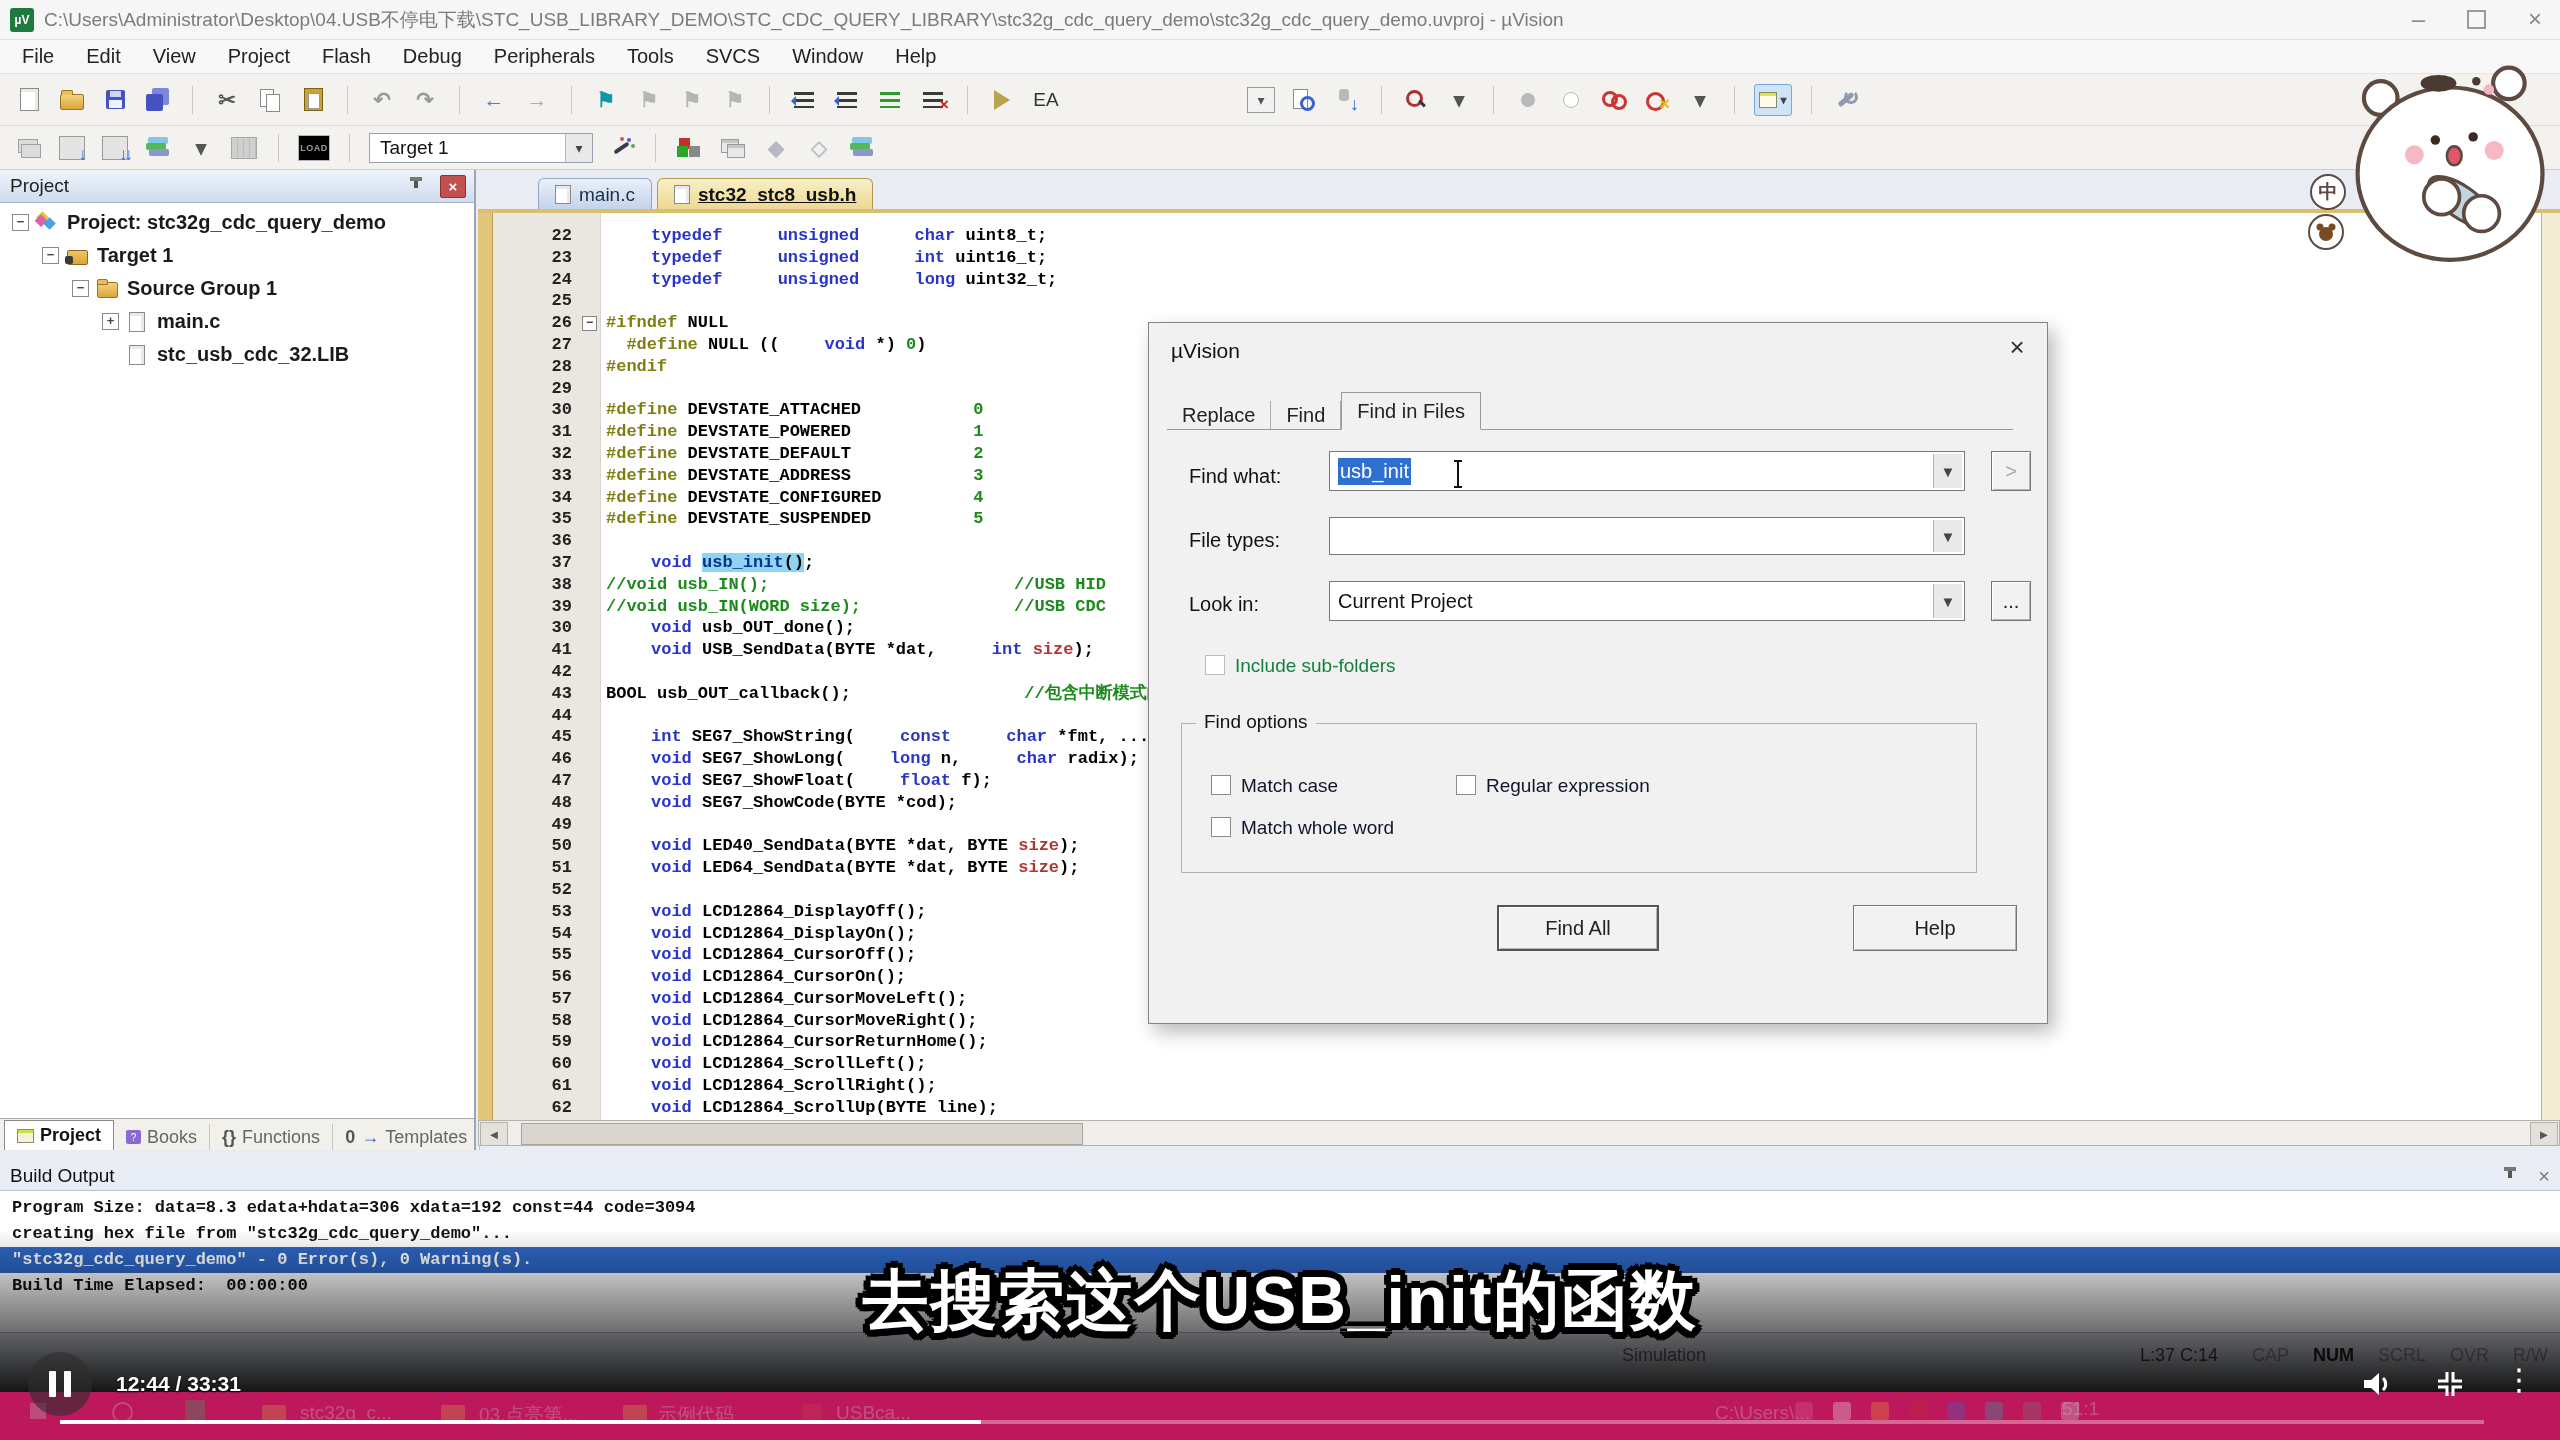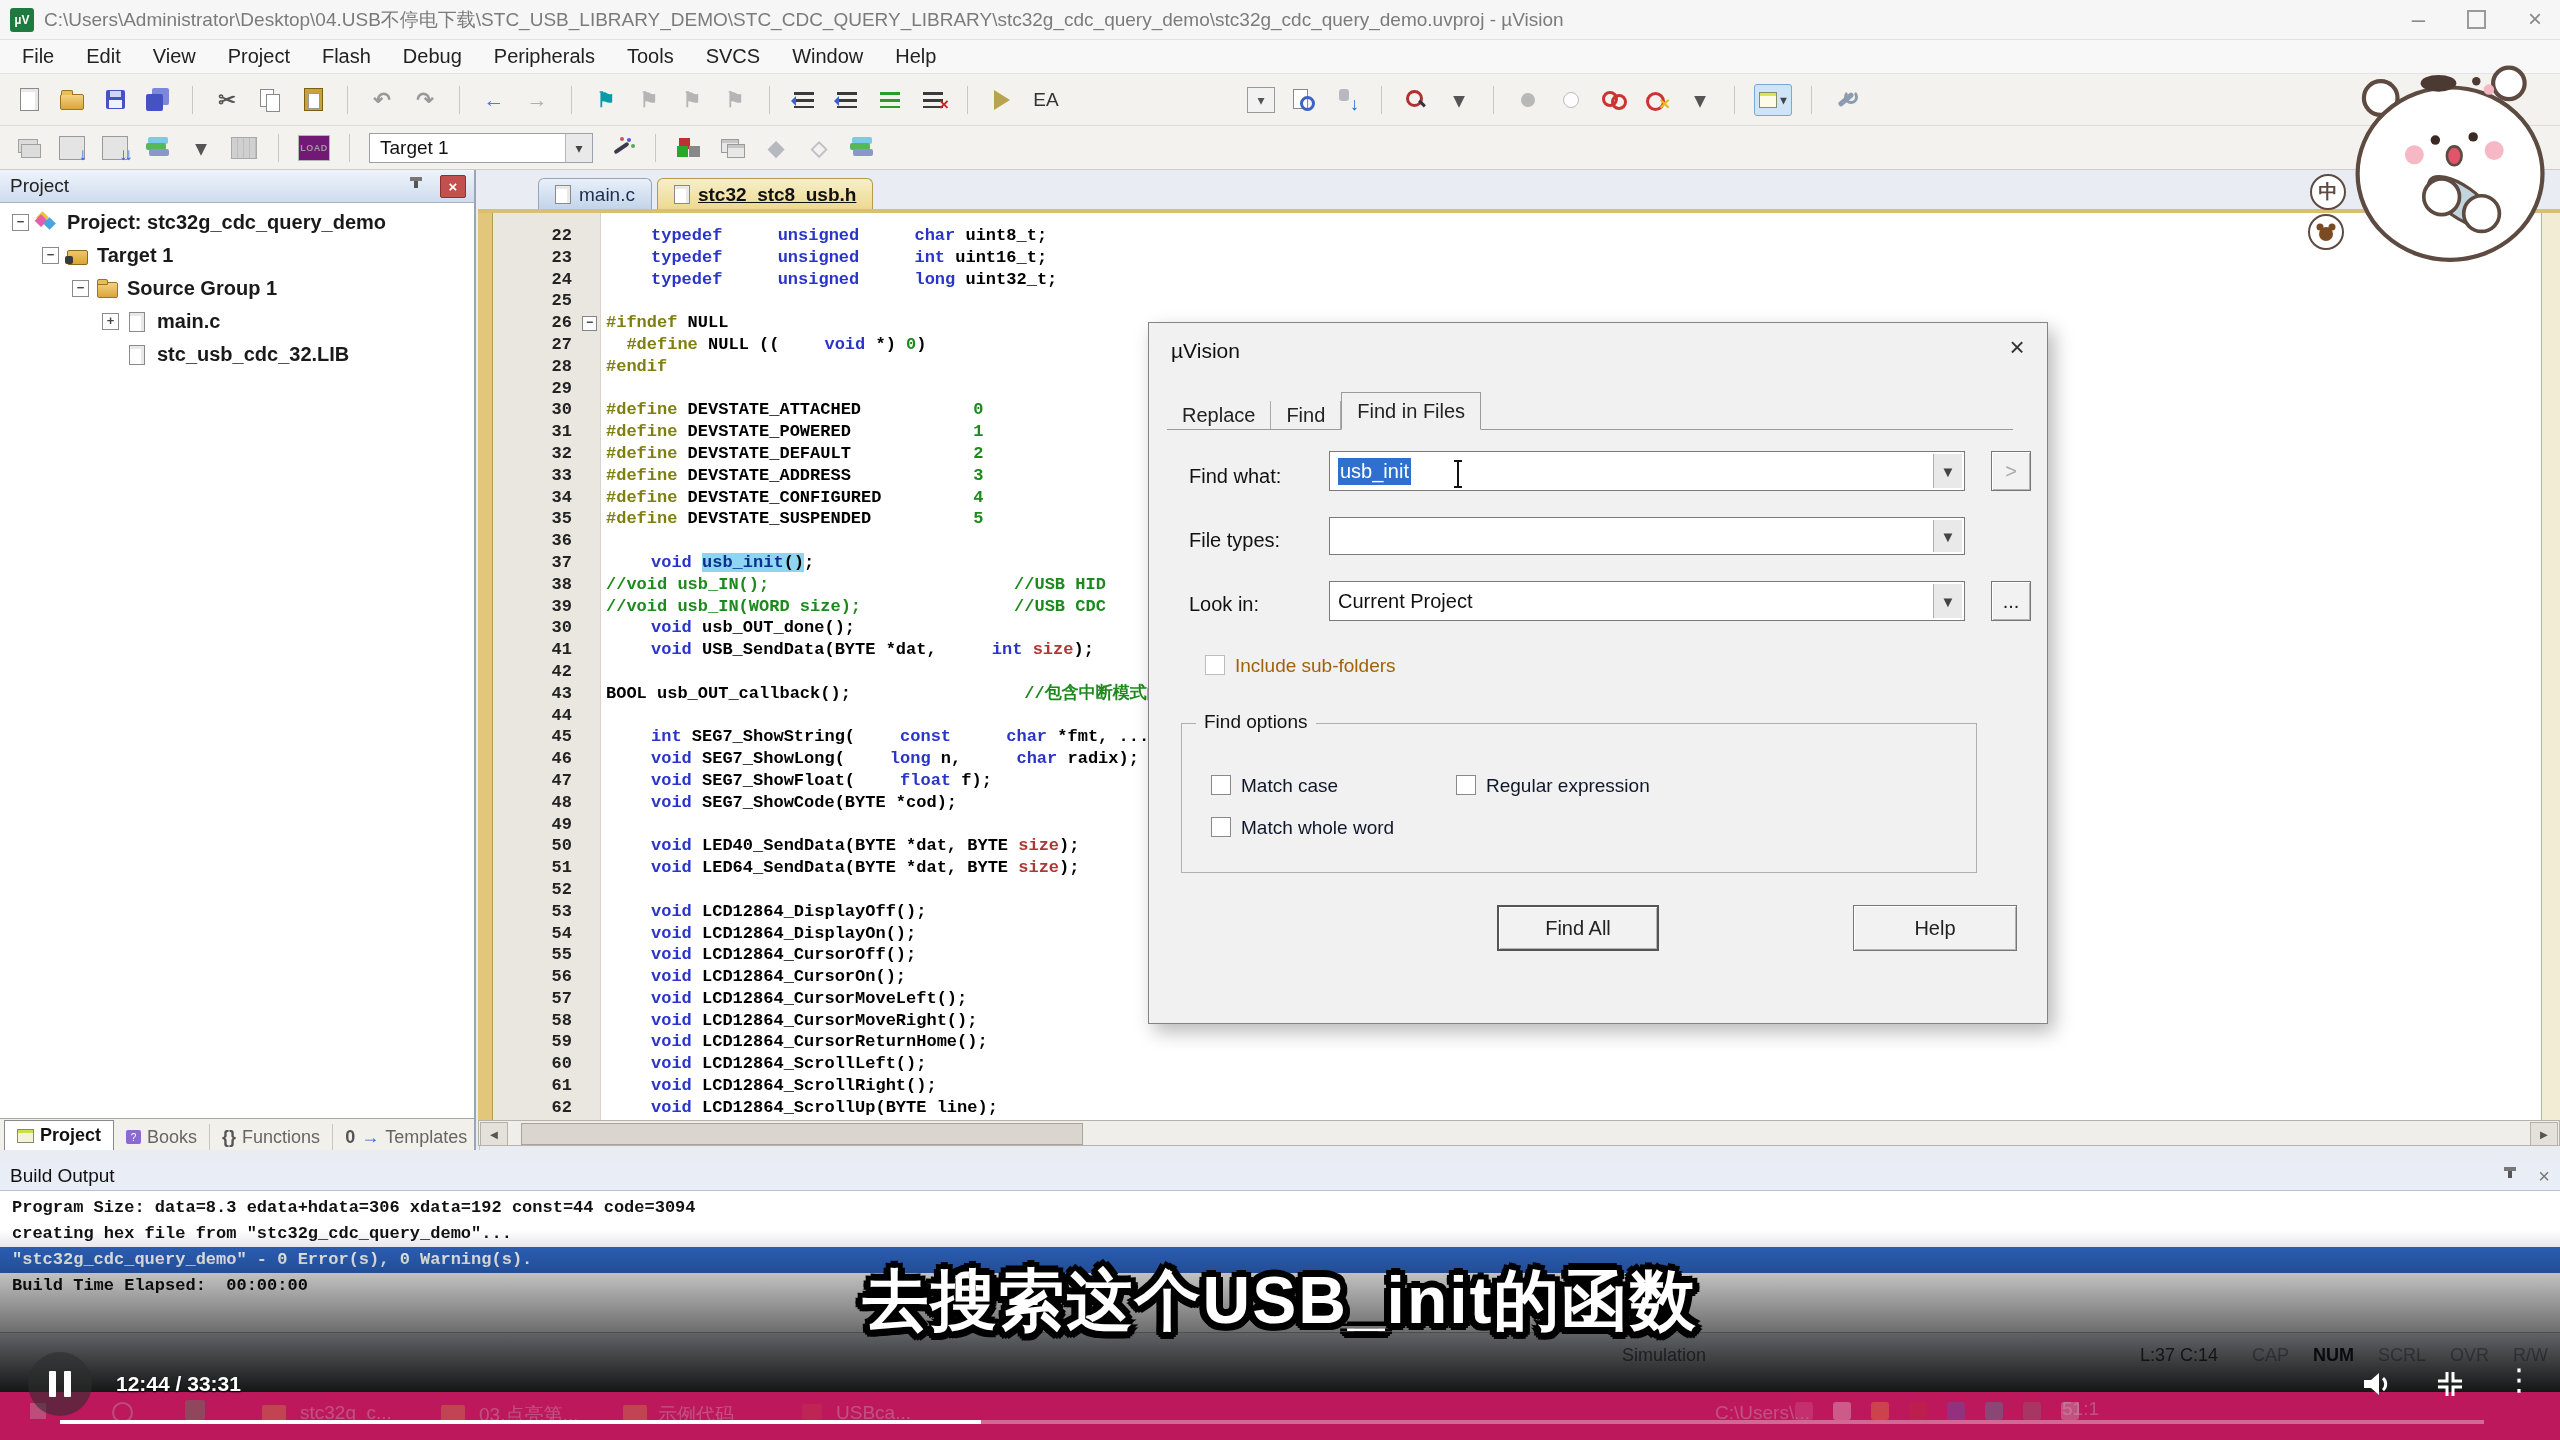--- a/index.html
+++ b/index.html
@@ -83,21 +83,21 @@
   .ic-build{width:24px;height:22px;background:#e4e4e4;border:1px solid #9a9a9a;position:relative;}
   .ic-build::after{position:absolute;right:-3px;bottom:-6px;color:#2a62d8;font-weight:bold;font-size:17px;}
   .ic-build.one::after{content:'↓';}
   .ic-build.two::after{content:'↓↓';letter-spacing:-3px;}
   .ic-layers{width:24px;height:22px;position:relative;}
   .ic-layers i{position:absolute;width:20px;height:7px;border-radius:2px;}
   .ic-layers i:nth-child(1){left:2px;top:0;background:#7ec8e8;}
   .ic-layers i:nth-child(2){left:0;top:6px;background:#58b858;}
   .ic-layers i:nth-child(3){left:3px;top:12px;background:#8898c8;}
   .ic-gridgrey{width:24px;height:20px;background:repeating-linear-gradient(90deg,#d0d0d0 0 5px,#bdbdbd 5px 6px);border:1px solid #a8a8a8;}
-  .ic-load{width:30px;height:24px;border:1px solid #b5b5b5;background:#701a75;color:#9a9a9a;font-size:9px;font-weight:bold;
+  .ic-load{width:30px;height:24px;border:1px solid #b5b5b5;background:#000000;color:#9a9a9a;font-size:9px;font-weight:bold;
            display:flex;align-items:center;justify-content:center;letter-spacing:.5px;}
   .ic-wand{width:24px;height:24px;position:relative;}
   .ic-wand::before{content:'';position:absolute;left:4px;top:10px;width:17px;height:4px;background:#3a3a4a;transform:rotate(-35deg);border-radius:2px;}
   .ic-wand::after{content:'';position:absolute;right:2px;top:2px;width:4px;height:4px;border-radius:50%;background:#55c;
            box-shadow:-7px -1px 0 #c55,4px 6px 0 #5a5;}
   .ic-cubes{width:26px;height:20px;position:relative;}
   .ic-cubes i{position:absolute;width:11px;height:11px;}
   .ic-cubes i:first-child{left:2px;top:0;background:#c03030;}
   .ic-cubes i:last-child{left:0px;top:8px;background:#28a828;box-shadow:12px 0 0 #888;}
   .ic-winlayout{width:24px;height:18px;position:relative;}
@@ -204,21 +204,21 @@
           align-items:center;font-size:20px;padding-left:8px;color:#111;}
   .dinput .dda{position:absolute;right:2px;top:2px;bottom:2px;width:28px;background:#e9e9e9;border-left:1px solid #b0b0b0;
           display:flex;align-items:center;justify-content:center;color:#444;font-size:15px;}
   .selval{background:#2f6fd0;color:#fff;padding:2px 2px;}
   .dbtn{position:absolute;background:#f2f2f2;border:1px solid #777;box-shadow:inset 1px 1px 0 #fff,inset -1px -1px 0 #b5b5b5;
         display:flex;align-items:center;justify-content:center;font-size:20px;color:#222;box-sizing:border-box;}
   .dbtn.dim{color:#aaa;}
   .chk{position:absolute;width:20px;height:20px;background:#fff;border:1px solid #8a8a8a;box-sizing:border-box;}
   .chk.dis{border-color:#bdbdbd;}
   .clabel{position:absolute;font-size:19px;color:#0f172a;}
-  .clabel.dis{color:#a16207;text-align:right;}
+  .clabel.dis{color:#15803d;text-align:right;}
   .grpbox{position:absolute;left:32px;top:400px;width:794px;height:148px;border:1px solid #b0b0b0;}
   .grpbox span{position:absolute;top:-13px;left:14px;background:#f1f1f1;padding:0 8px;font-size:19px;color:#111;}
   .mibeam{position:absolute;left:1452px;top:460px;width:12px;height:28px;z-index:45;}
   .mibeam i{position:absolute;left:5px;top:2px;bottom:2px;width:2px;background:#111;}
   .mibeam::before,.mibeam::after{content:'';position:absolute;left:2px;width:8px;height:2px;background:#111;}
   .mibeam::before{top:0;} .mibeam::after{bottom:0;}
 
   
   .vgrad{left:0;top:1230px;width:2560px;height:164px;background:linear-gradient(rgba(0,0,0,0),rgba(0,0,0,.92));z-index:60;pointer-events:none;}
   .blackbar{left:0;top:1392px;width:2560px;height:48px;background:#be185d;z-index:61;}

